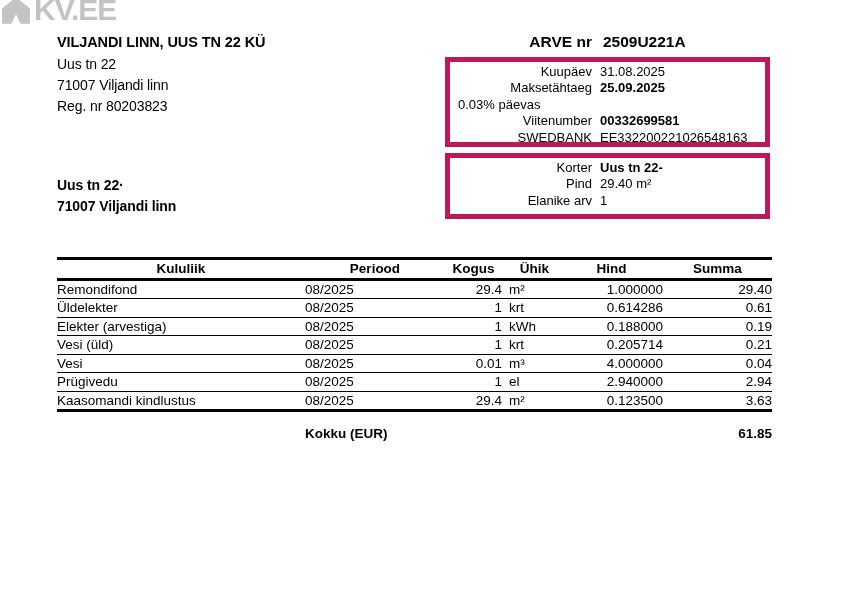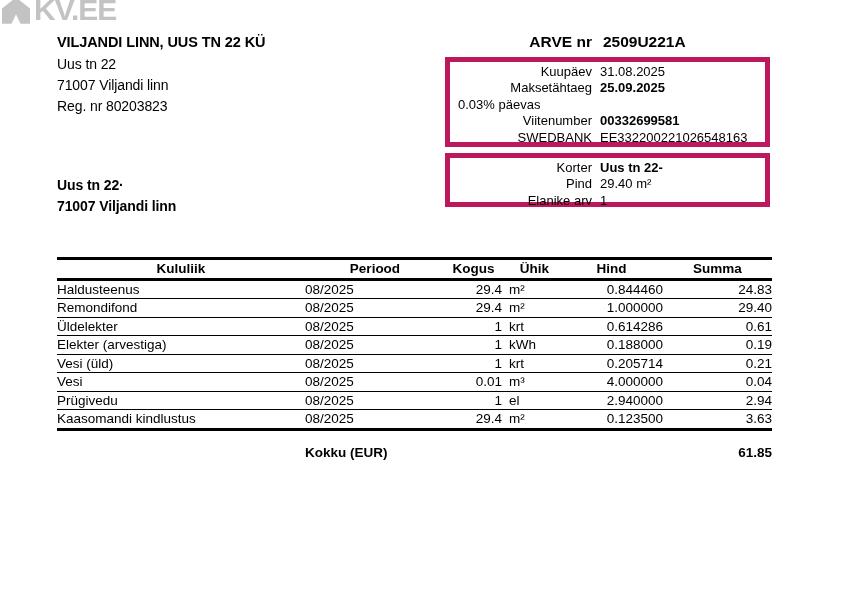--- a/index.html
+++ b/index.html
@@ -24,21 +24,21 @@
     position:absolute;left:445px;top:33px;width:325px;
     text-align:center;font-weight:bold;font-size:15.5px;
   }
   .invoice-title .num{margin-left:11px;}
   
   .detail-box{
     position:absolute;left:445px;width:325px;box-sizing:border-box;
     border:5px solid #be185d;padding:2px 8px 3px 0;background:#fff;
   }
   .box-invoice{top:57px;height:90px;}
-  .box-apartment{top:153px;height:54px;}
+  .box-apartment{top:153px;height:66px;}
   .detail-row{display:flex;line-height:16.4px;font-size:13px;}
   .detail-label{width:142px;text-align:right;flex:none;}
   .detail-value{margin-left:8px;white-space:nowrap;}
   .detail-value.bold{font-weight:bold;}
   
   .recipient{position:absolute;left:57px;top:175px;font-weight:bold;font-size:14px;line-height:21px;letter-spacing:-0.1px;}
   
   table.invoice{
     position:absolute;left:57px;top:257px;width:715px;
     border-collapse:collapse;font-size:13.5px;table-layout:fixed;
@@ -140,28 +140,20 @@
       <th class="c0">Kululiik</th>
       <th class="c1">Periood</th>
       <th class="c2">Kogus</th>
       <th class="c3">Ühik</th>
       <th class="c4">Hind</th>
       <th class="c5">Summa</th>
     </tr>
   </thead>
   <tbody>
       <tr>
-        <td class="c0">Haldusteenus</td>
-        <td class="c1">08/2025</td>
-        <td class="c2">29.4</td>
-        <td class="c3">m²</td>
-        <td class="c4">0.844460</td>
-        <td class="c5">24.83</td>
-      </tr>
-      <tr>
         <td class="c0">Remondifond</td>
         <td class="c1">08/2025</td>
         <td class="c2">29.4</td>
         <td class="c3">m²</td>
         <td class="c4">1.000000</td>
         <td class="c5">29.40</td>
       </tr>
       <tr>
         <td class="c0">Üldelekter</td>
         <td class="c1">08/2025</td>

